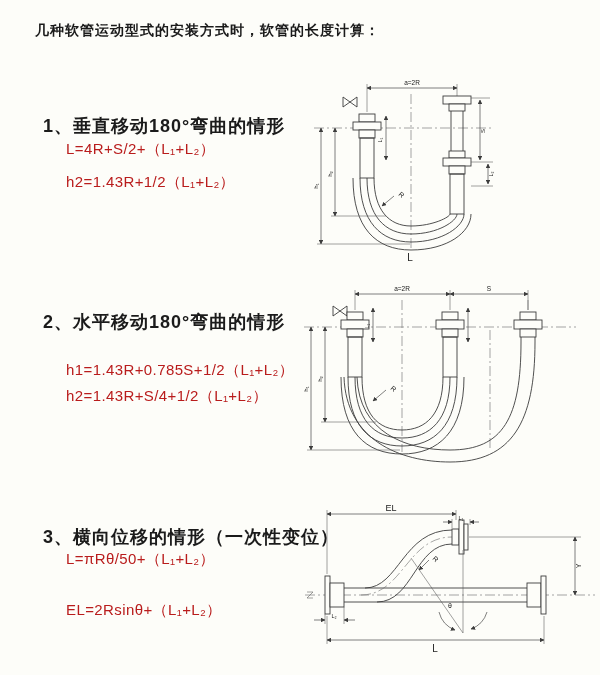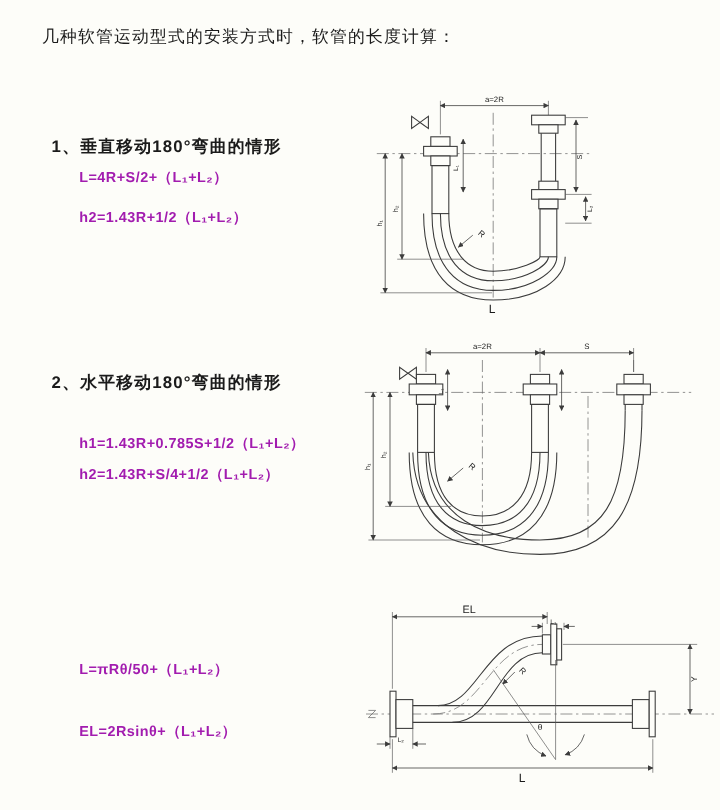--- a/index.html
+++ b/index.html
@@ -1,23 +1,23 @@
 <!DOCTYPE html>
 <html><head>
 <meta charset="utf-8">
 <style>
   html,body{margin:0;padding:0;background:#e8e8e8;}
   .page{
     position:relative;width:600px;height:675px;background:#fdfdf9;
     font-family:"Liberation Sans","DejaVu Sans",sans-serif;color:#1b1b1b;
     overflow:hidden;margin:0 auto;
   }
-  .title{position:absolute;left:35px;top:22px;font-size:14px;font-weight:400;letter-spacing:1px;}
-  .sec-heading{position:absolute;font-size:14px;font-weight:700;letter-spacing:1px;text-align:center;}
-  .formula{position:absolute;font-size:12px;font-weight:700;letter-spacing:.4px;color:#a21caf;}
+  .title{position:absolute;left:35px;top:22px;font-size:14px;font-weight:700;letter-spacing:1px;}
+  .sec-heading{position:absolute;font-size:18px;font-weight:700;letter-spacing:1px;text-align:center;}
+  .formula{position:absolute;font-size:15px;font-weight:400;letter-spacing:.4px;color:#b91c1c;}
   svg{position:absolute;}
   .ln{stroke:#3c3c3c;stroke-width:.9;fill:none;}
   .fillrect{stroke:#3c3c3c;stroke-width:.9;fill:#fdfdf9;}
   .dim{stroke:#3c3c3c;stroke-width:.65;fill:none;}
   .cl{stroke:#6a6a6a;stroke-width:.6;fill:none;stroke-dasharray:10 3 2 3;}
   .thin{stroke:#555;stroke-width:.55;fill:none;}
   .lbl{fill:#1b1b1b;font-family:"Liberation Sans","DejaVu Sans",sans-serif;}
 </style>
 </head>
 <body>
@@ -27,20 +27,21 @@
   <div class="title">几种软管运动型式的安装方式时，软管的长度计算：</div>
 
   <div class="sec-heading" style="left:43px;top:114px">1、垂直移动180°弯曲的情形</div>
   <div class="formula" style="left:66px;top:140px">L=4R+S/2+（L₁+L₂）</div>
   <div class="formula" style="left:66px;top:173px">h2=1.43R+1/2（L₁+L₂）</div>
 
   <div class="sec-heading" style="left:43px;top:310px">2、水平移动180°弯曲的情形</div>
   <div class="formula" style="left:66px;top:361px">h1=1.43R+0.785S+1/2（L₁+L₂）</div>
   <div class="formula" style="left:66px;top:387px">h2=1.43R+S/4+1/2（L₁+L₂）</div>
 
+  <div class="sec-heading" style="left:43px;top:525px">3、横向位移的情形（一次性变位）</div>
   <div class="formula" style="left:66px;top:550px">L=πRθ/50+（L₁+L₂）</div>
   <div class="formula" style="left:66px;top:601px">EL=2Rsinθ+（L₁+L₂）</div>
 
   <svg style="left:310px;top:74px" width="185" height="190" viewBox="0 0 185 190">
     <defs>
       <pattern id="braid1" width="4" height="4" patternUnits="userSpaceOnUse">
         <path d="M0,4 L4,0 M0,0 L4,4" stroke="#777" stroke-width="0.6"></path>
       </pattern>
       <marker id="arr1" viewBox="0 0 10 10" refX="9" refY="5" markerWidth="7" markerHeight="7" orient="auto-start-reverse">
         <path d="M0,0L10,5L0,10z" fill="#3c3c3c"></path>

